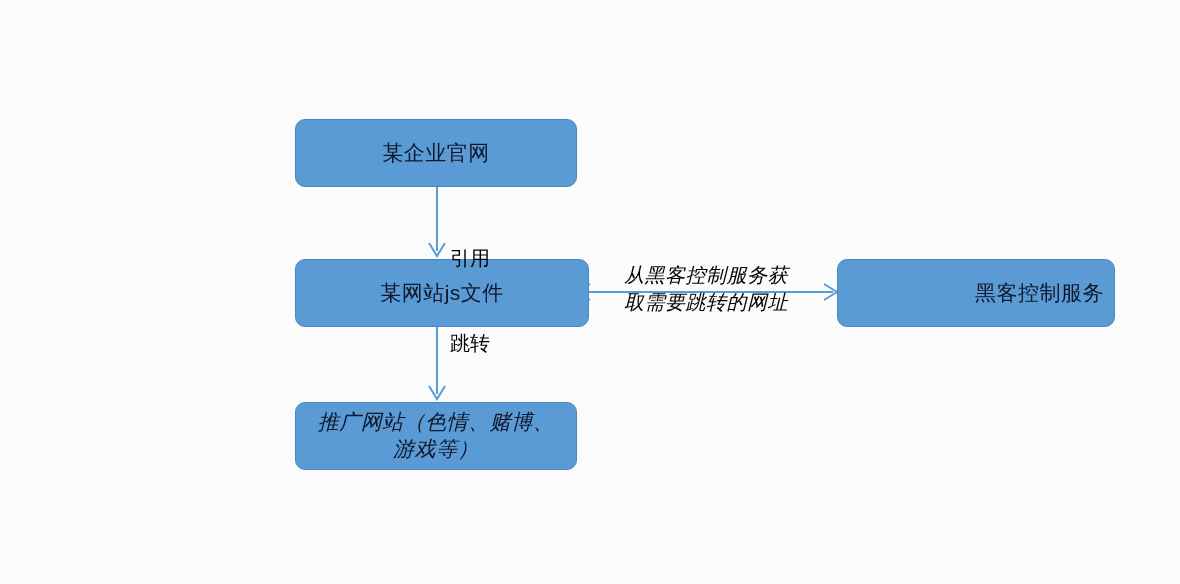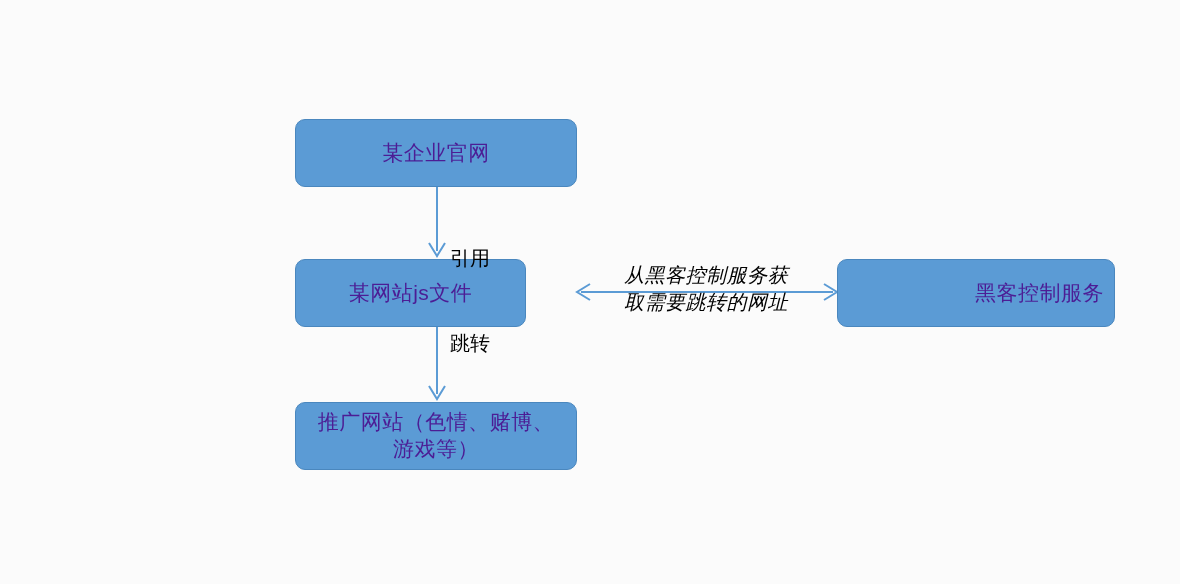--- a/index.html
+++ b/index.html
@@ -26,33 +26,33 @@
     height: 584px;
   }
 
   
   .node {
     position: absolute;
     box-sizing: border-box;
     background: #5B9BD5;
     border: 1px solid #4A87BE;
     border-radius: 10px;
-    color: #4c1d95;
+    color: #0f172a;
     display: flex;
     align-items: center;
     justify-content: center;
     text-align: center;
     font-size: 21px;
     line-height: 1.28;
     letter-spacing: 0.5px;
     padding: 2px 10px;
   }
   #node-corp-site  { left: 295px; top: 119px; width: 282px; height: 68px; }
-  #node-js-file    { left: 295px; top: 259px; width: 231px; height: 68px; }
-  #node-promo-site { left: 295px; top: 402px; width: 282px; height: 68px; }
+  #node-js-file    { left: 295px; top: 259px; width: 294px; height: 68px; }
+  #node-promo-site { left: 295px; top: 402px; width: 282px; height: 68px; font-style: italic; }
   #node-hacker-svc { left: 837px; top: 259px; width: 278px; height: 68px; justify-content: flex-end; }
 
   .node-label { display: block; white-space: pre-line; }
 
   
   .edge-label {
     position: absolute;
     color: #000000;
     font-size: 20px;
     line-height: 1.35;

